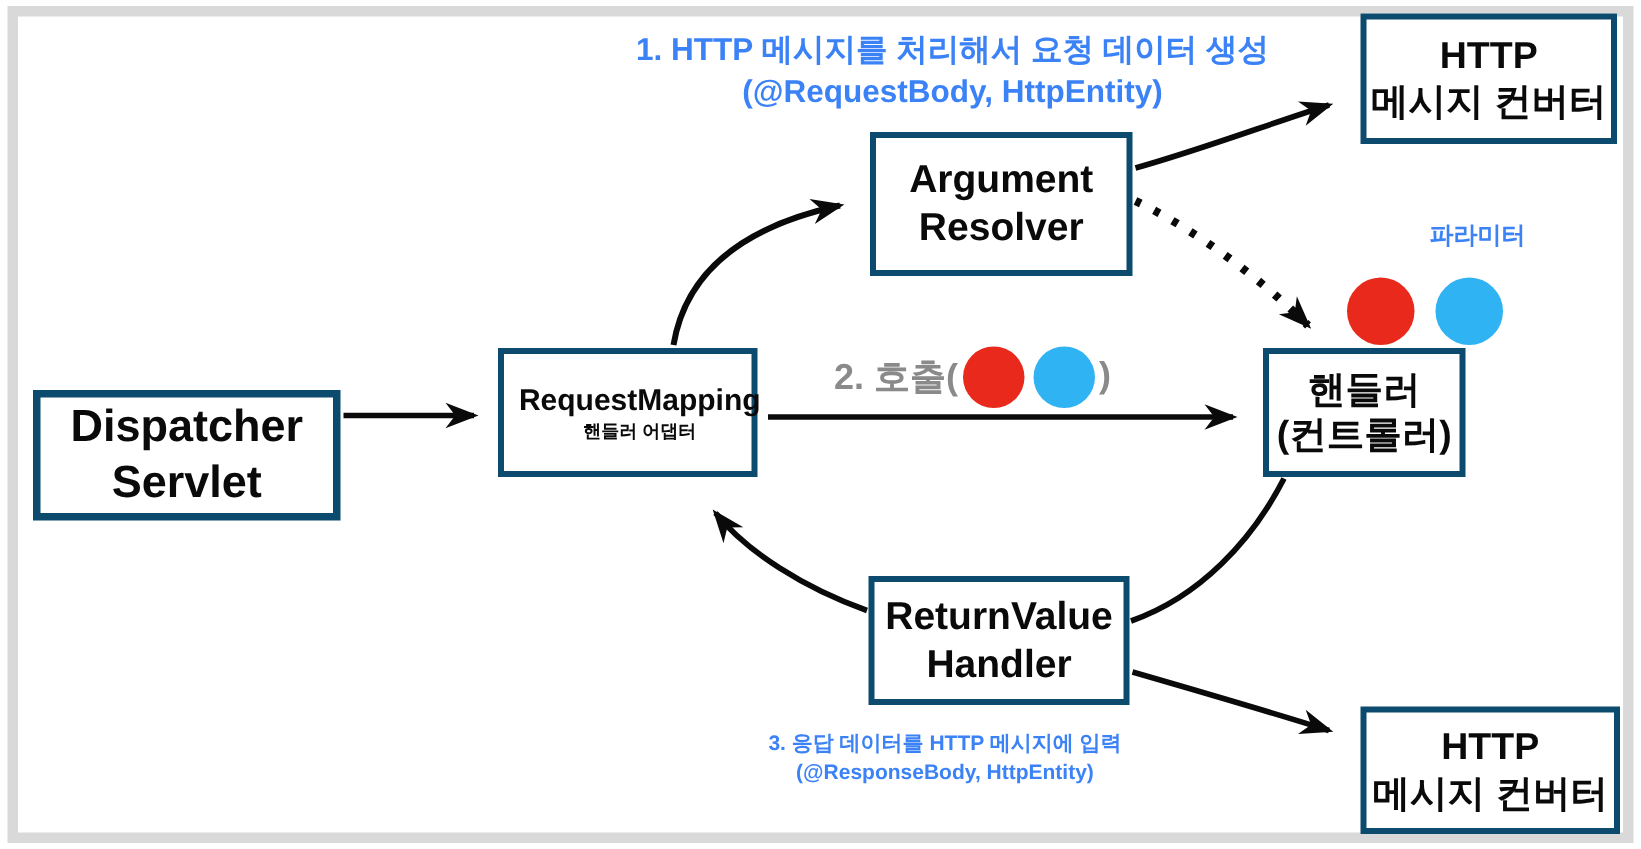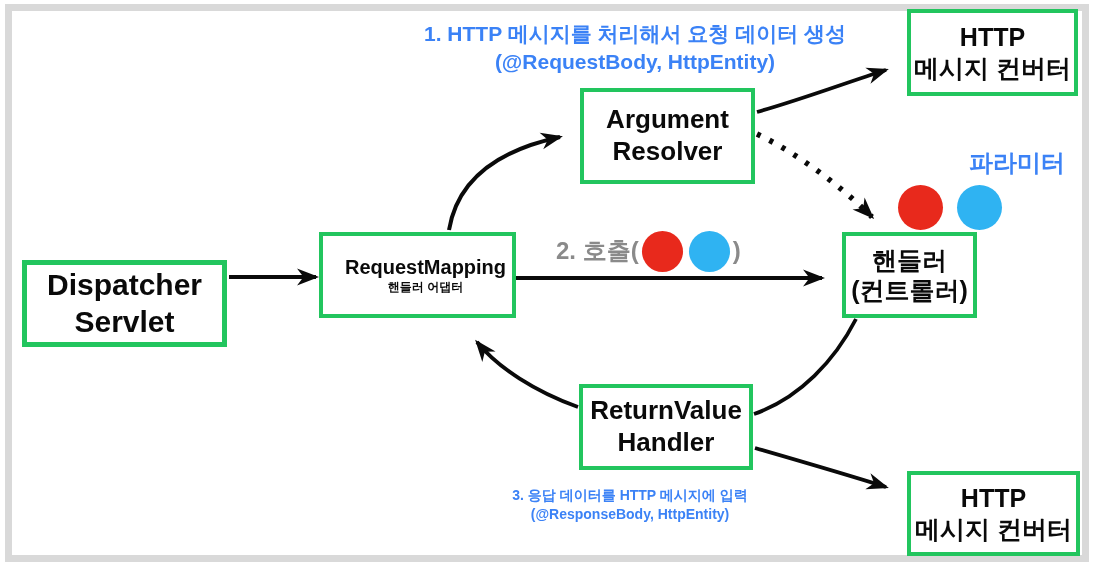--- a/index.html
+++ b/index.html
@@ -3,36 +3,36 @@
 <meta charset="utf-8">
 <style>
   * { margin:0; padding:0; box-sizing:border-box; }
   html,body { width:1094px; height:566px; background:#ffffff; overflow:hidden;
               font-family:"Liberation Sans", sans-serif; }
   .canvas { position:relative; width:1094px; height:566px; background:#ffffff; }
   .frame { position:absolute; left:5px; top:4px; width:1084px; height:558px;
            border:7px solid #d9d9d9; pointer-events:none; }
   svg.arrows { position:absolute; left:0; top:0; width:1094px; height:566px; }
 
-  .box { position:absolute; background:#ffffff; border:4px solid #22c55e;
+  .box { position:absolute; background:#ffffff; border:4px solid #0c4a6e;
          display:flex; flex-direction:column; align-items:center; justify-content:center;
          text-align:center; color:#0a0a0a; font-weight:bold; line-height:1.22; }
   .box-dispatcher { left:22px;  top:231px; width:205px; height:87px; border-width:5px; font-size:30px;margin-top:29px; }
-  .box-adapter    { left:319px; top:232px; width:197px; height:86px; font-size:20px;padding-left:16px; }
+  .box-adapter    { left:332px; top:232px; width:173px; height:86px; font-size:20px;padding-left:16px; }
   .box-adapter .l2 { font-size:12px; }
   .box-argres     { left:580px; top:88px;  width:175px; height:96px; font-size:26px; }
   .box-httptop    { left:907px; top:9px;   width:171px; height:87px; font-size:25px; }
   .box-handler    { left:842px; top:232px; width:135px; height:86px; font-size:25px; }
   .box-retval     { left:579px; top:384px; width:174px; height:86px; font-size:26px; }
   .box-httpbot    { left:907px; top:471px; width:173px; height:85px; font-size:25px; }
 
   .note { position:absolute; color:#3b82f6; font-weight:bold; text-align:center; }
   .note-step1 { left:400px; top:20px;  width:470px; font-size:21px; line-height:1.35; }
   .note-step3 { left:400px; top:486px; width:460px; font-size:14px; line-height:1.35; }
-  .note-param { left:905px; top:147px; width:160px; font-size:24px; text-align:right; }
+  .note-param { left:905px; top:147px; width:160px; font-size:16px; text-align:center; }
 
   .call-label { position:absolute; left:556px; top:228px; height:46px;
                 display:flex; align-items:center; color:#8a8a8a;
                 font-weight:bold; font-size:24px; }
   .dot { display:inline-block; border-radius:50%; }
   .dot-red  { background:#e8291c; }
   .dot-blue { background:#2fb3f2; }
   .call-label .dot { width:41px; height:41px; margin:0 3px; }
   .param-dots { position:absolute; left:898px; top:185px; width:104px; height:46px;
                 display:flex; justify-content:space-between; }

